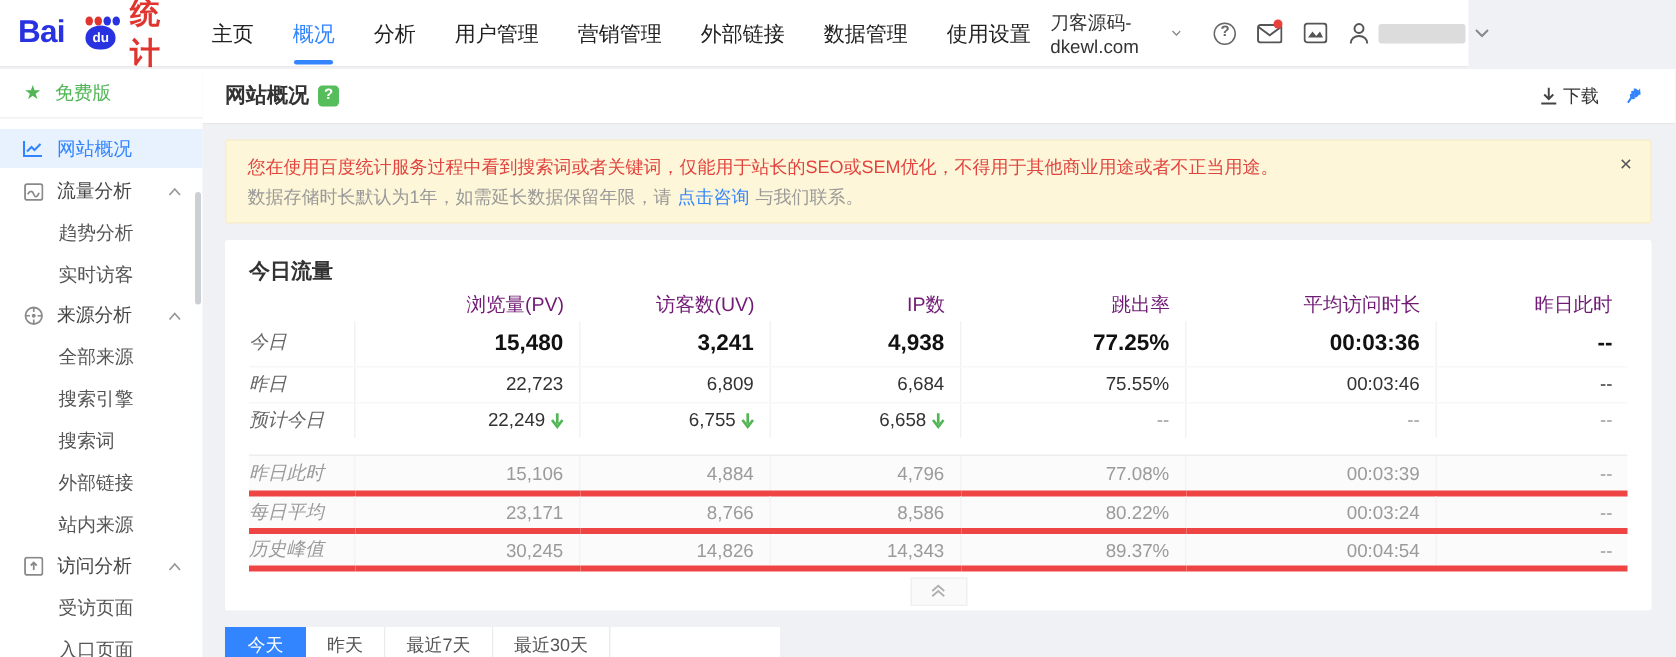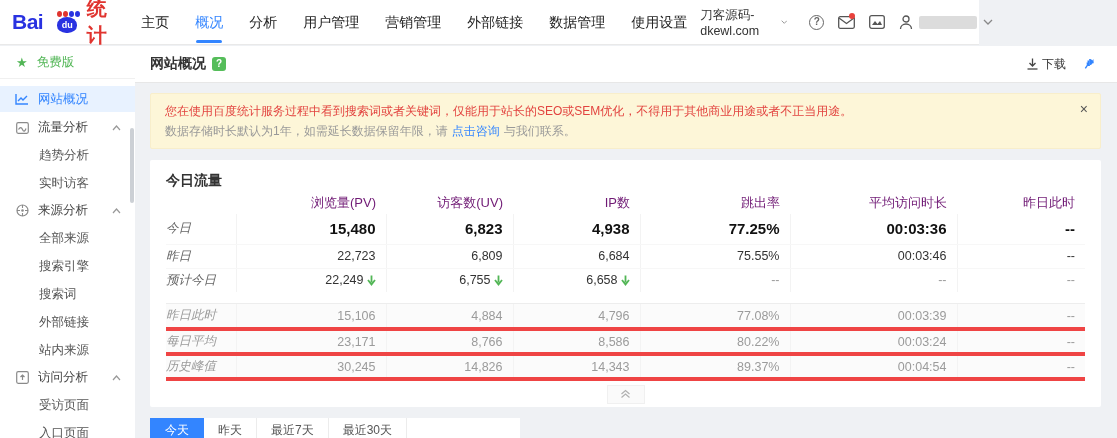--- a/index.html
+++ b/index.html
@@ -295,21 +295,21 @@
             <th>IP数</th>
             <th>跳出率</th>
             <th>平均访问时长</th>
             <th>昨日此时</th>
           </tr>
         </thead>
         <tbody>
           <tr class="big rb">
             <td class="lab">今日</td>
             <td class="v">15,480</td>
-            <td class="v">6,823</td>
+            <td class="v">3,241</td>
             <td class="v">4,938</td>
             <td class="v">77.25%</td>
             <td class="v">00:03:36</td>
             <td class="v">--</td>
           </tr>
           <tr class="rb">
             <td class="lab">昨日</td>
             <td class="v">22,723</td>
             <td class="v">6,809</td>
             <td class="v">6,684</td>

